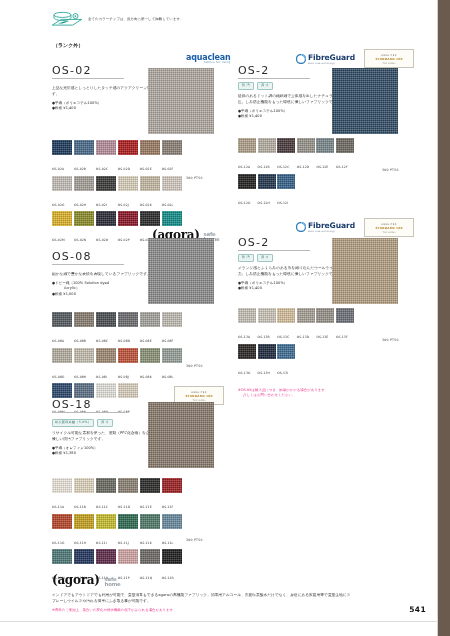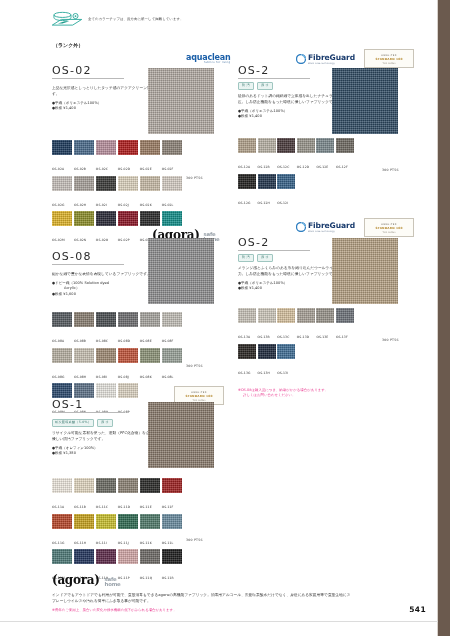--- a/index.html
+++ b/index.html
@@ -273,21 +273,21 @@
         <div class="chip"><span class="sw" style="background: repeating-linear-gradient(0deg, rgba(255, 255, 255, 0.14) 0px, rgba(255, 255, 255, 0.14) 1px, rgba(0, 0, 0, 0.1) 1px, rgba(0, 0, 0, 0.1) 2px), repeating-linear-gradient(90deg, rgba(255, 255, 255, 0.1) 0px, rgba(255, 255, 255, 0.1) 1px, rgba(0, 0, 0, 0.1) 1px, rgba(0, 0, 0, 0.1) 2px) rgb(216, 195, 160);"></span><span class="lb">OS-13C</span></div>
         <div class="chip"><span class="sw" style="background: repeating-linear-gradient(0deg, rgba(255, 255, 255, 0.14) 0px, rgba(255, 255, 255, 0.14) 1px, rgba(0, 0, 0, 0.1) 1px, rgba(0, 0, 0, 0.1) 2px), repeating-linear-gradient(90deg, rgba(255, 255, 255, 0.1) 0px, rgba(255, 255, 255, 0.1) 1px, rgba(0, 0, 0, 0.1) 1px, rgba(0, 0, 0, 0.1) 2px) rgb(169, 163, 153);"></span><span class="lb">OS-13D</span></div>
         <div class="chip"><span class="sw" style="background: repeating-linear-gradient(0deg, rgba(255, 255, 255, 0.14) 0px, rgba(255, 255, 255, 0.14) 1px, rgba(0, 0, 0, 0.1) 1px, rgba(0, 0, 0, 0.1) 2px), repeating-linear-gradient(90deg, rgba(255, 255, 255, 0.1) 0px, rgba(255, 255, 255, 0.1) 1px, rgba(0, 0, 0, 0.1) 1px, rgba(0, 0, 0, 0.1) 2px) rgb(154, 149, 140);"></span><span class="lb">OS-13E</span></div>
         <div class="chip"><span class="sw" style="background: repeating-linear-gradient(0deg, rgba(255, 255, 255, 0.14) 0px, rgba(255, 255, 255, 0.14) 1px, rgba(0, 0, 0, 0.1) 1px, rgba(0, 0, 0, 0.1) 2px), repeating-linear-gradient(90deg, rgba(255, 255, 255, 0.1) 0px, rgba(255, 255, 255, 0.1) 1px, rgba(0, 0, 0, 0.1) 1px, rgba(0, 0, 0, 0.1) 2px) rgb(110, 115, 122);"></span><span class="lb">OS-13F</span></div>
         <div class="chip"><span class="sw" style="background: repeating-linear-gradient(0deg, rgba(255, 255, 255, 0.14) 0px, rgba(255, 255, 255, 0.14) 1px, rgba(0, 0, 0, 0.1) 1px, rgba(0, 0, 0, 0.1) 2px), repeating-linear-gradient(90deg, rgba(255, 255, 255, 0.1) 0px, rgba(255, 255, 255, 0.1) 1px, rgba(0, 0, 0, 0.1) 1px, rgba(0, 0, 0, 0.1) 2px) rgb(42, 38, 34);"></span><span class="lb">OS-13G</span></div>
         <div class="chip"><span class="sw" style="background: repeating-linear-gradient(0deg, rgba(255, 255, 255, 0.14) 0px, rgba(255, 255, 255, 0.14) 1px, rgba(0, 0, 0, 0.1) 1px, rgba(0, 0, 0, 0.1) 2px), repeating-linear-gradient(90deg, rgba(255, 255, 255, 0.1) 0px, rgba(255, 255, 255, 0.1) 1px, rgba(0, 0, 0, 0.1) 1px, rgba(0, 0, 0, 0.1) 2px) rgb(31, 42, 62);"></span><span class="lb">OS-13H</span></div>
         <div class="chip"><span class="sw" style="background: repeating-linear-gradient(0deg, rgba(255, 255, 255, 0.14) 0px, rgba(255, 255, 255, 0.14) 1px, rgba(0, 0, 0, 0.1) 1px, rgba(0, 0, 0, 0.1) 2px), repeating-linear-gradient(90deg, rgba(255, 255, 255, 0.1) 0px, rgba(255, 255, 255, 0.1) 1px, rgba(0, 0, 0, 0.1) 1px, rgba(0, 0, 0, 0.1) 2px) rgb(63, 110, 150);"></span><span class="lb">OS-13I</span></div>
       </div>
       <div class="priceline" style="left: 382px; top: 338px;">300 PT56</div>
       <div class="block" style="left: 52px; top: 398px; width: 72px;">
-        <div class="code">OS-1</div>
+        <div class="code">OS-18</div>
         <div class="code-rule"></div>
       </div>
       <div class="block" style="left: 52px; top: 415px; width: 122px;">
         <div class="badges">
           <span class="badge wide">耐次亜塩素酸（5.0%）</span>
           <span class="badge">撥 水</span>
         </div>
         <div class="desc">リサイクル可能な素材を使った、溶剤（PFC化合物）を含まない環境に優しい防汚ファブリックです。</div>
         <div class="specs">
           <div class="spec">●平織（オレフィン100%）</div>

